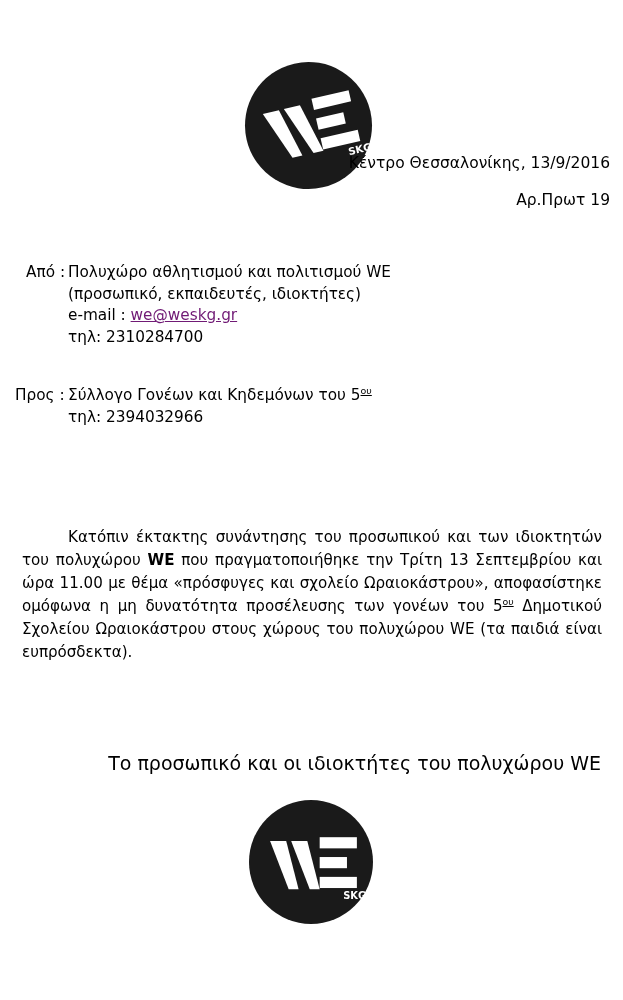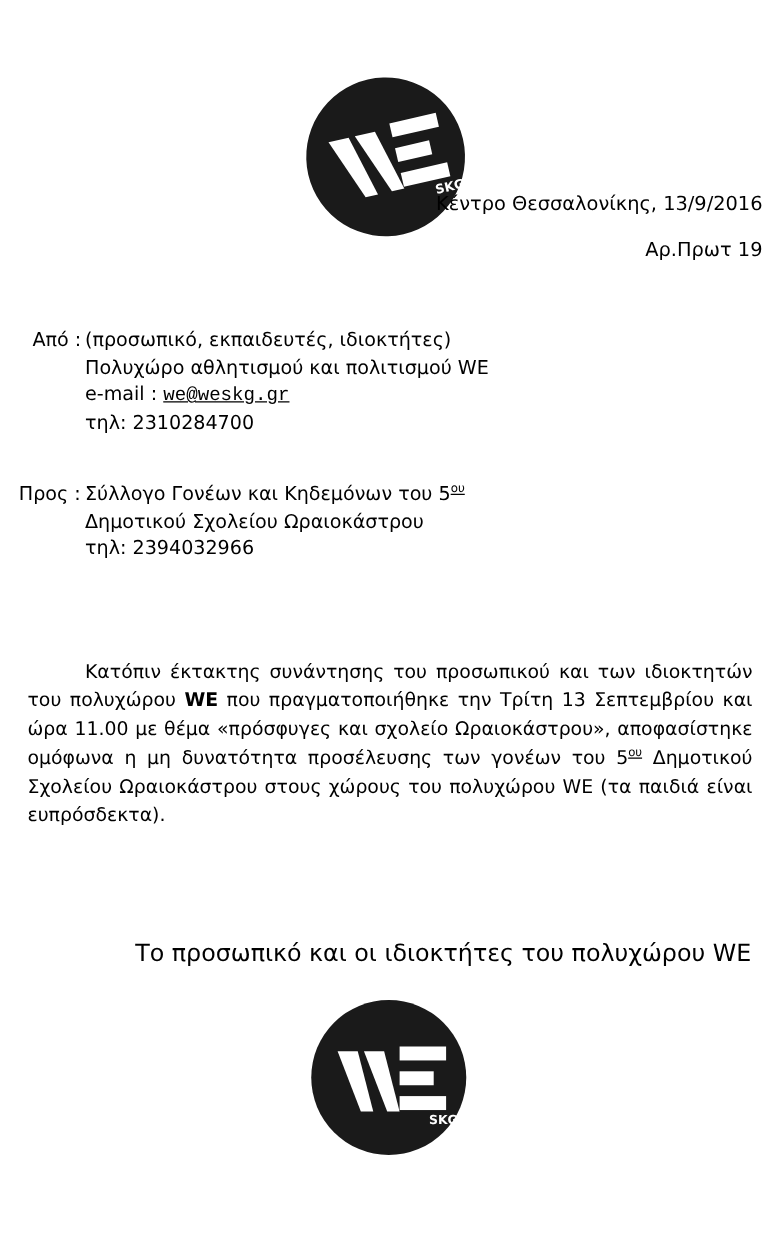--- a/index.html
+++ b/index.html
@@ -149,34 +149,33 @@
     </div>
   </div>
 
   <div class="header-block" id="header-place-date">Κέντρο Θεσσαλονίκης, 13/9/2016</div>
   <div class="header-block" id="header-protocol">Αρ.Πρωτ 19</div>
 
   <div class="addr" id="addr-from">
     <div class="addr-row">
       <div class="addr-label">Από :</div>
       <div class="addr-lines">
+        <div class="addr-line">Πολυχώρο αθλητισμού και πολιτισμού WE</div>
         <div class="addr-line">(προσωπικό, εκπαιδευτές, ιδιοκτήτες)</div>
-        <div class="addr-line">Πολυχώρο αθλητισμού και πολιτισμού WE</div>
-        <div class="addr-line"><span>e-mail : </span><a class="maillink" href="#" style="color: #000000; font-family: Liberation Mono, monospace;">we@weskg.gr</a></div>
+        <div class="addr-line"><span>e-mail : </span><a class="maillink" href="#" style="color: #701a75;">we@weskg.gr</a></div>
         <div class="addr-line">τηλ: 2310284700</div>
       </div>
     </div>
   </div>
 
   <div class="addr" id="addr-to">
     <div class="addr-row">
       <div class="addr-label">Προς :</div>
       <div class="addr-lines">
         <div class="addr-line"><span>Σύλλογο Γονέων και Κηδεμόνων του 5</span><sup>ου</sup></div>
-        <div class="addr-line">Δημοτικού Σχολείου Ωραιοκάστρου</div>
         <div class="addr-line">τηλ: 2394032966</div>
       </div>
     </div>
   </div>
 
   <div class="body-wrap">
     <p class="body-par"><span>Κατόπιν έκτακτης συνάντησης   του προσωπικού και των ιδιοκτητών του πολυχώρου </span><b>WE</b><span> που πραγματοποιήθηκε την Τρίτη 13 Σεπτεμβρίου και ώρα 11.00 με θέμα «πρόσφυγες και σχολείο Ωραιοκάστρου», αποφασίστηκε ομόφωνα η μη δυνατότητα προσέλευσης των  γονέων του 5</span><sup>ου</sup><span> Δημοτικού Σχολείου Ωραιοκάστρου στους χώρους του πολυχώρου WE (τα παιδιά είναι ευπρόσδεκτα).</span></p>
 
   </div>
 

